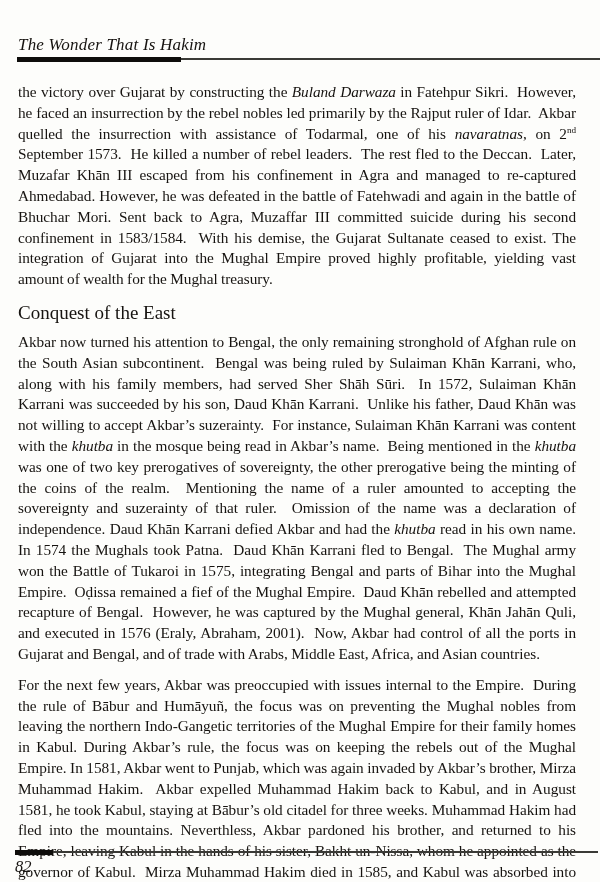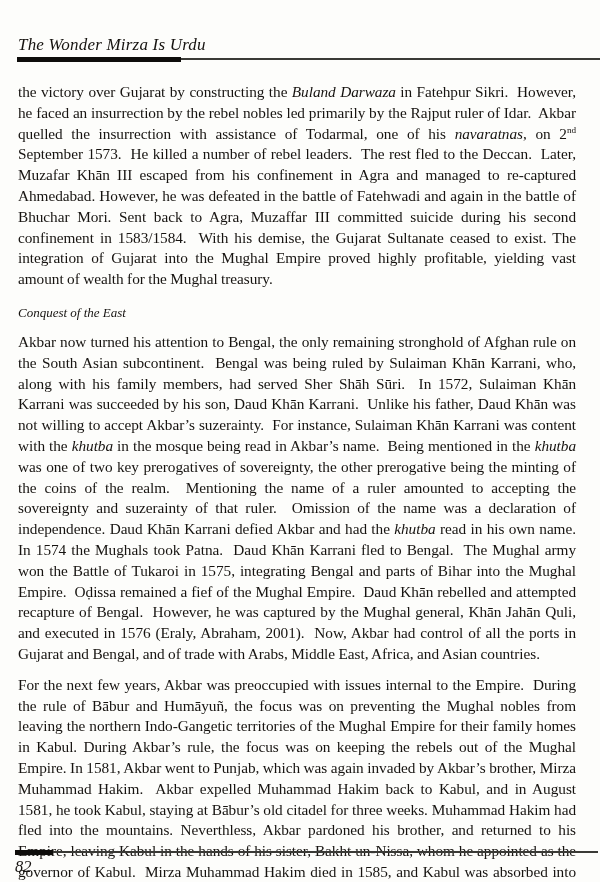--- a/index.html
+++ b/index.html
@@ -73,23 +73,22 @@
     word-spacing: -0.3px;
   }
   .it { font-style: italic; }
   sup {
     font-size: 0.6em;
     line-height: 0;
     vertical-align: super;
   }
   .section-heading {
     margin: 13px 0 9px 0;
-    font-size: 13px;
+    font-size: 19px;
     font-weight: normal;
-    font-style: italic;
     line-height: 20px;
   }
   .para-mid { margin-top: 0; font-family: Liberation Serif, serif; }
   .para-last { margin-top: 10px; }
 
   
   .page-footer {
     position: absolute;
     left: 15px;
     right: 2px;
@@ -101,21 +100,21 @@
     margin-top: 2px;
     margin-left: 0;
   }
 </style>
 </head>
 <body>
 
 <div class="page">
 
   <header class="running-header">
-    <div class="running-title">The Wonder Mirza Is Urdu</div>
+    <div class="running-title">The Wonder That Is Hakim</div>
     <div class="rule header-rule">
       <span class="rule-thin"></span>
       <span class="rule-thick"></span>
     </div>
   </header>
 
   <main class="content">
     <p class="para"><span>the victory over Gujarat by constructing the </span><span class="it">Buland Darwaza</span><span> in Fatehpur Sikri.  However, he faced an insurrection by the rebel nobles led primarily by the Rajput ruler of Idar.  Akbar quelled the insurrection with assistance of Todarmal, one of his </span><span class="it">navaratnas</span><span>, on 2</span><sup>nd</sup><span> September 1573.  He killed a number of rebel leaders.  The rest fled to the Deccan.  Later, Muzafar Khān III escaped from his confinement in Agra and managed to re-captured Ahmedabad. However, he was defeated in the battle of Fatehwadi and again in the battle of Bhuchar Mori. Sent back to Agra, Muzaffar III committed suicide during his second confinement in 1583/1584.  With his demise, the Gujarat Sultanate ceased to exist. The integration of Gujarat into the Mughal Empire proved highly profitable, yielding vast amount of wealth for the Mughal treasury.</span></p>
 
     <h2 class="section-heading">Conquest of the East</h2>

